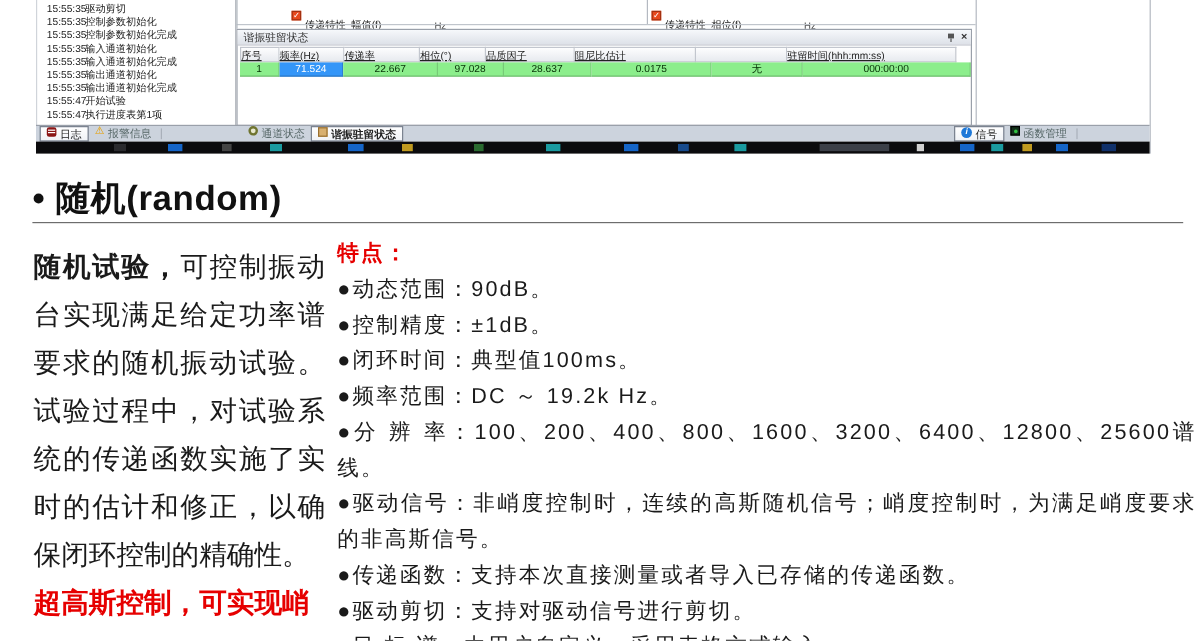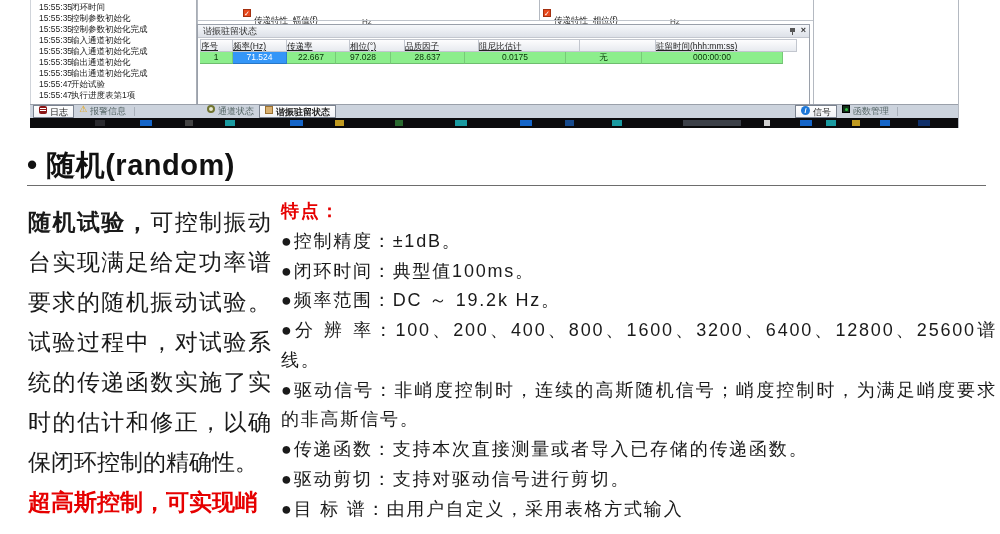--- a/index.html
+++ b/index.html
@@ -87,21 +87,21 @@
 </head>
 <body>
 
 <div class="page">
 
   <div class="ui-strip">
 
     <div class="log-panel">
       <div class="log-row">
           <span class="log-time">15:55:35</span>
-          <span class="log-msg">闭环时间</span>
+          <span class="log-msg">驱动剪切</span>
         </div>
       <div class="log-row">
           <span class="log-time">15:55:35</span>
           <span class="log-msg">控制参数初始化</span>
         </div>
       <div class="log-row">
           <span class="log-time">15:55:35</span>
           <span class="log-msg">控制参数初始化完成</span>
         </div>
       <div class="log-row">
@@ -163,21 +163,21 @@
           <div class="th" style="width:63px">传递率</div>
           <div class="th" style="width:55px">相位(°)</div>
           <div class="th" style="width:74px">品质因子</div>
           <div class="th" style="width:101px">阻尼比估计</div>
           <div class="th" style="width:76px"></div>
           <div class="th" style="width:141px">驻留时间(hhh:mm:ss)</div>
         </div>
         <div class="trow">
           <div class="td" style="width:33px">1</div>
           <div class="td sel" style="width:54px">71.524</div>
-          <div class="td" style="width:49px">22.667</div>
+          <div class="td" style="width:79px">22.667</div>
           <div class="td" style="width:55px">97.028</div>
           <div class="td" style="width:74px">28.637</div>
           <div class="td" style="width:101px">0.0175</div>
           <div class="td" style="width:76px">无</div>
           <div class="td" style="width:141px">000:00:00</div>
         </div>
       </div>
     </div>
 
     <div class="hline" style="left:30px; top:104px; width:928px; background:#9aa0aa;"></div>
@@ -242,20 +242,21 @@
   <div class="doc-heading">• 随机(random)</div>
   <div class="heading-rule"></div>
 
   <div class="intro">
     <span class="intro-lead">随机试验，</span><span>可控制振动台实现满足给定功率谱要求的随机振动试验。试验过程中，对试验系统的传递函数实施了实时的估计和修正，以确保闭环控制的精确性。</span>
     <span class="intro-highlight" style="color:#e60000;">超高斯控制，可实现峭</span>
   </div>
 
   <div class="features">
     <div class="features-title" style="color:#e60000;">特点：</div>
+    <div>●动态范围：90dB。</div>
     <div>●控制精度：±1dB。</div>
     <div>●闭环时间：典型值100ms。</div>
     <div>●频率范围：DC ～ 19.2k Hz。</div>
     <div>●分 辨 率：100、200、400、800、1600、3200、6400、12800、25600谱线。</div>
     <div>●驱动信号：非峭度控制时，连续的高斯随机信号；峭度控制时，为满足峭度要求的非高斯信号。</div>
     <div>●传递函数：支持本次直接测量或者导入已存储的传递函数。</div>
     <div>●驱动剪切：支持对驱动信号进行剪切。</div>
     <div>●目 标 谱：由用户自定义，采用表格方式输入</div>
   </div>
 

